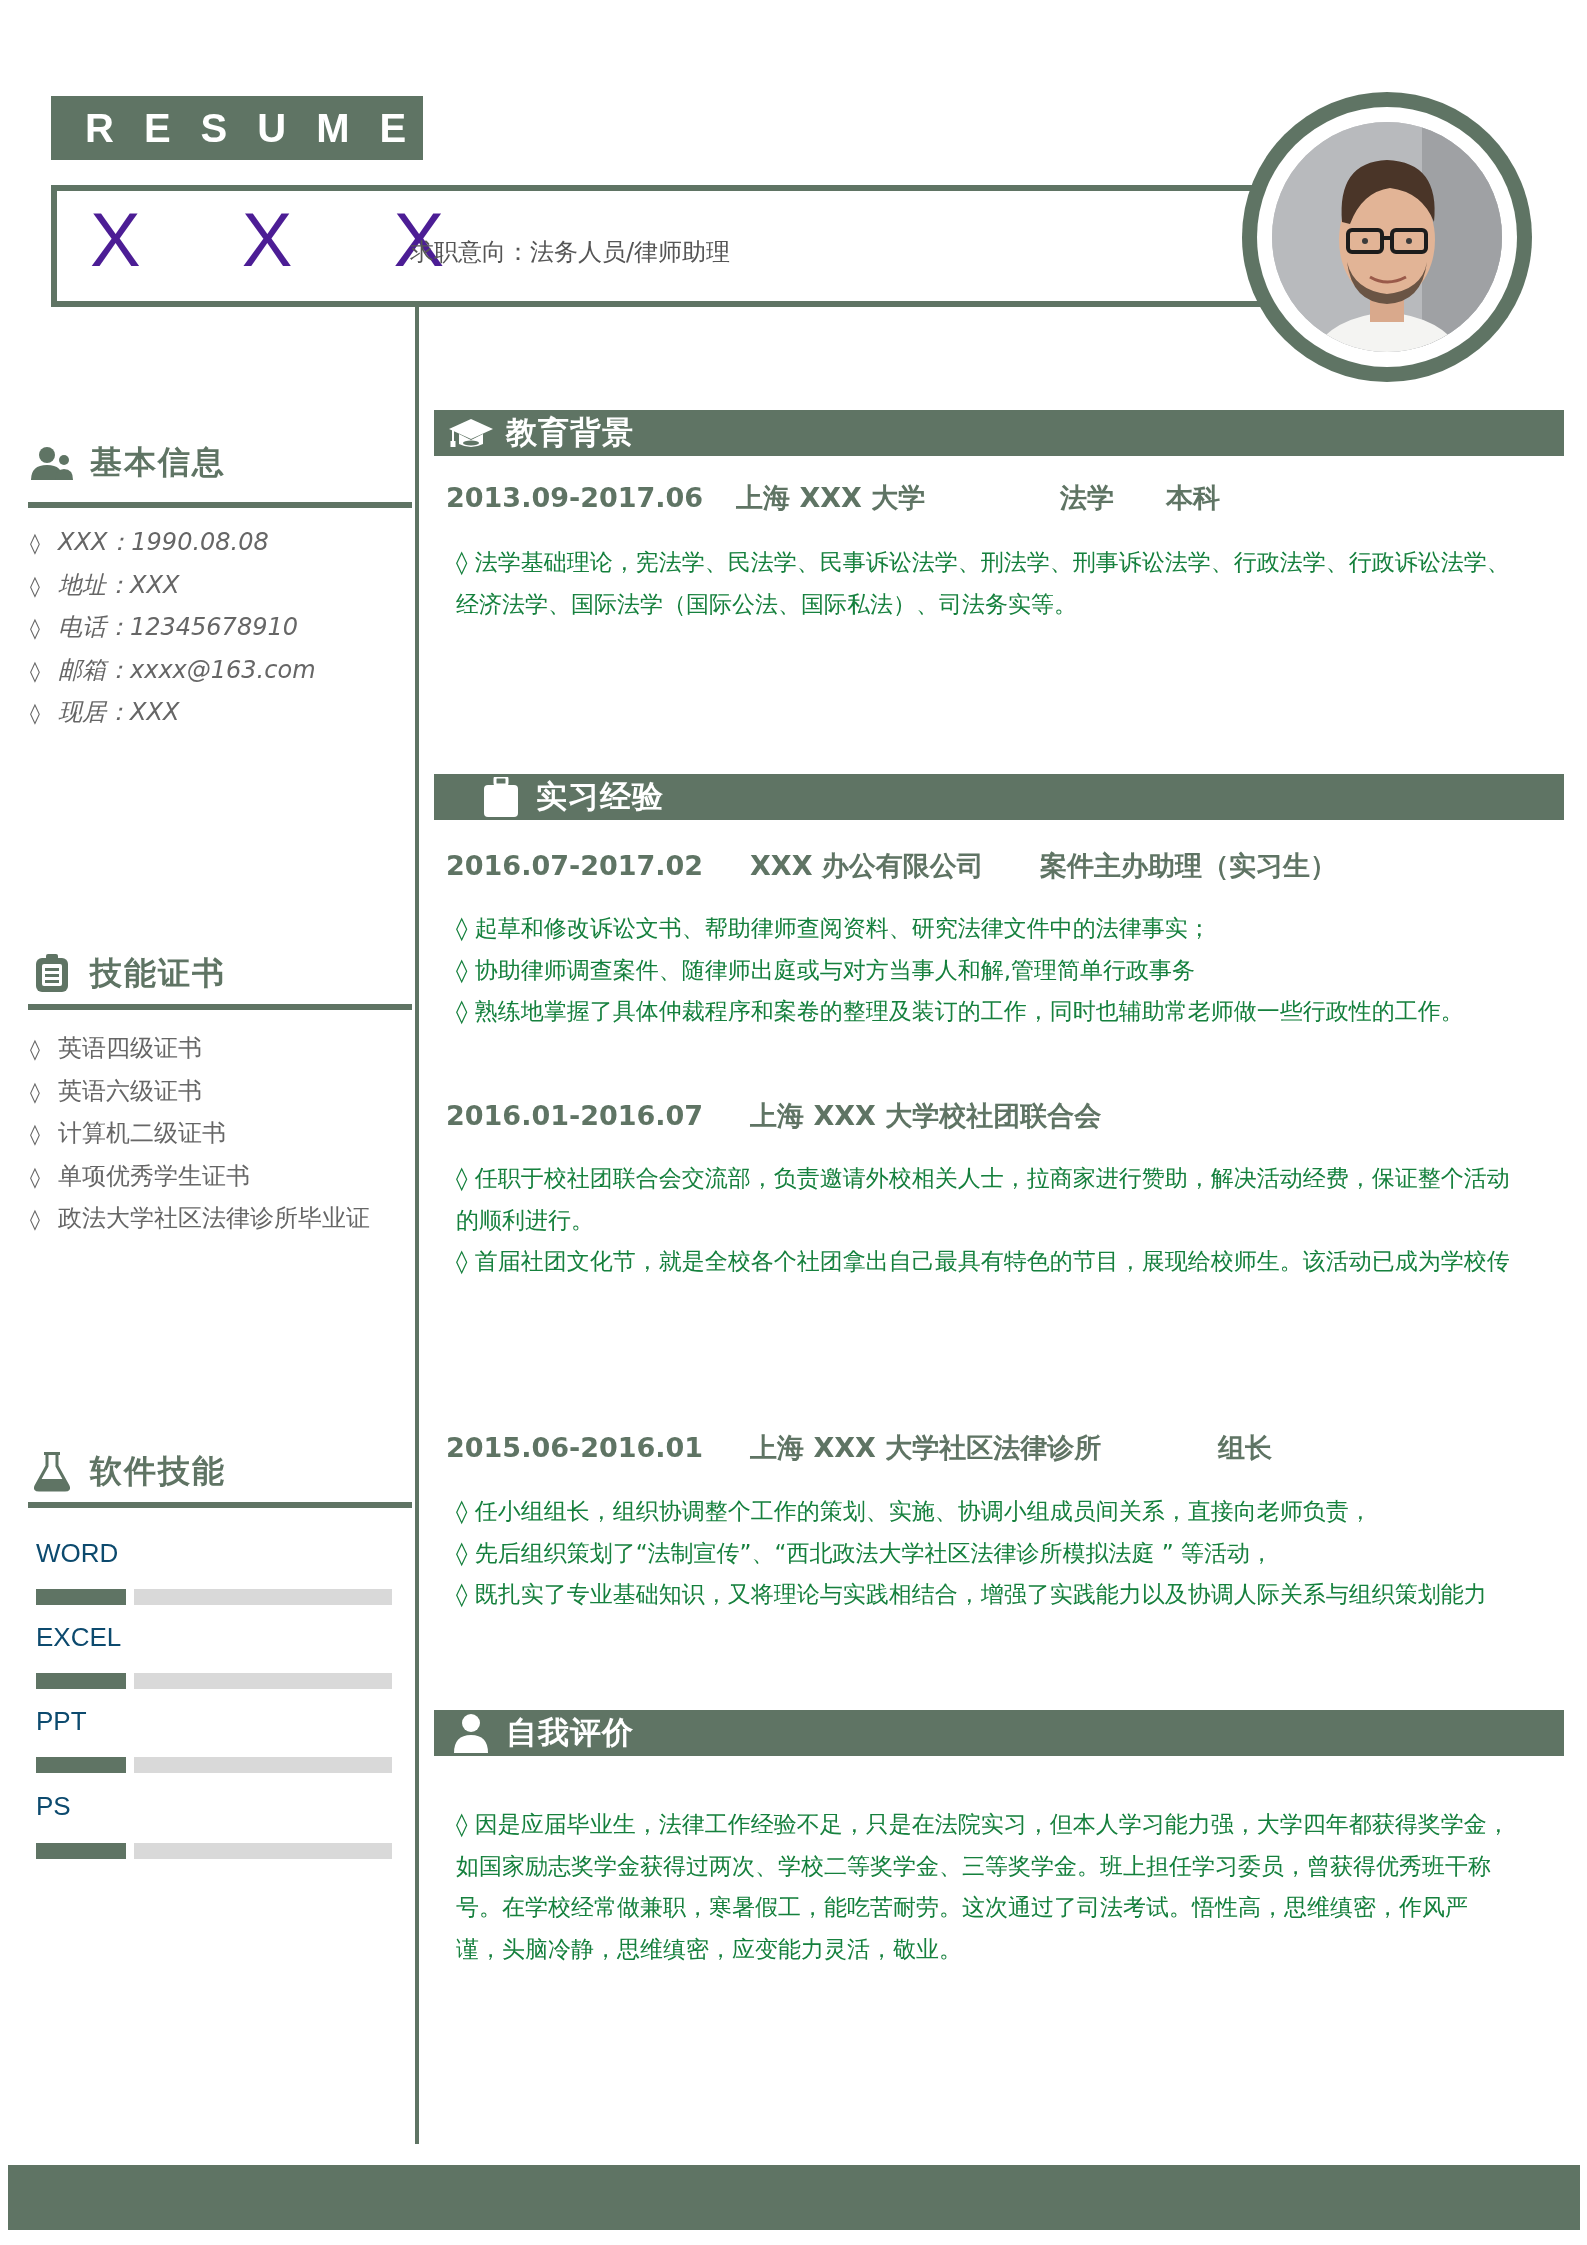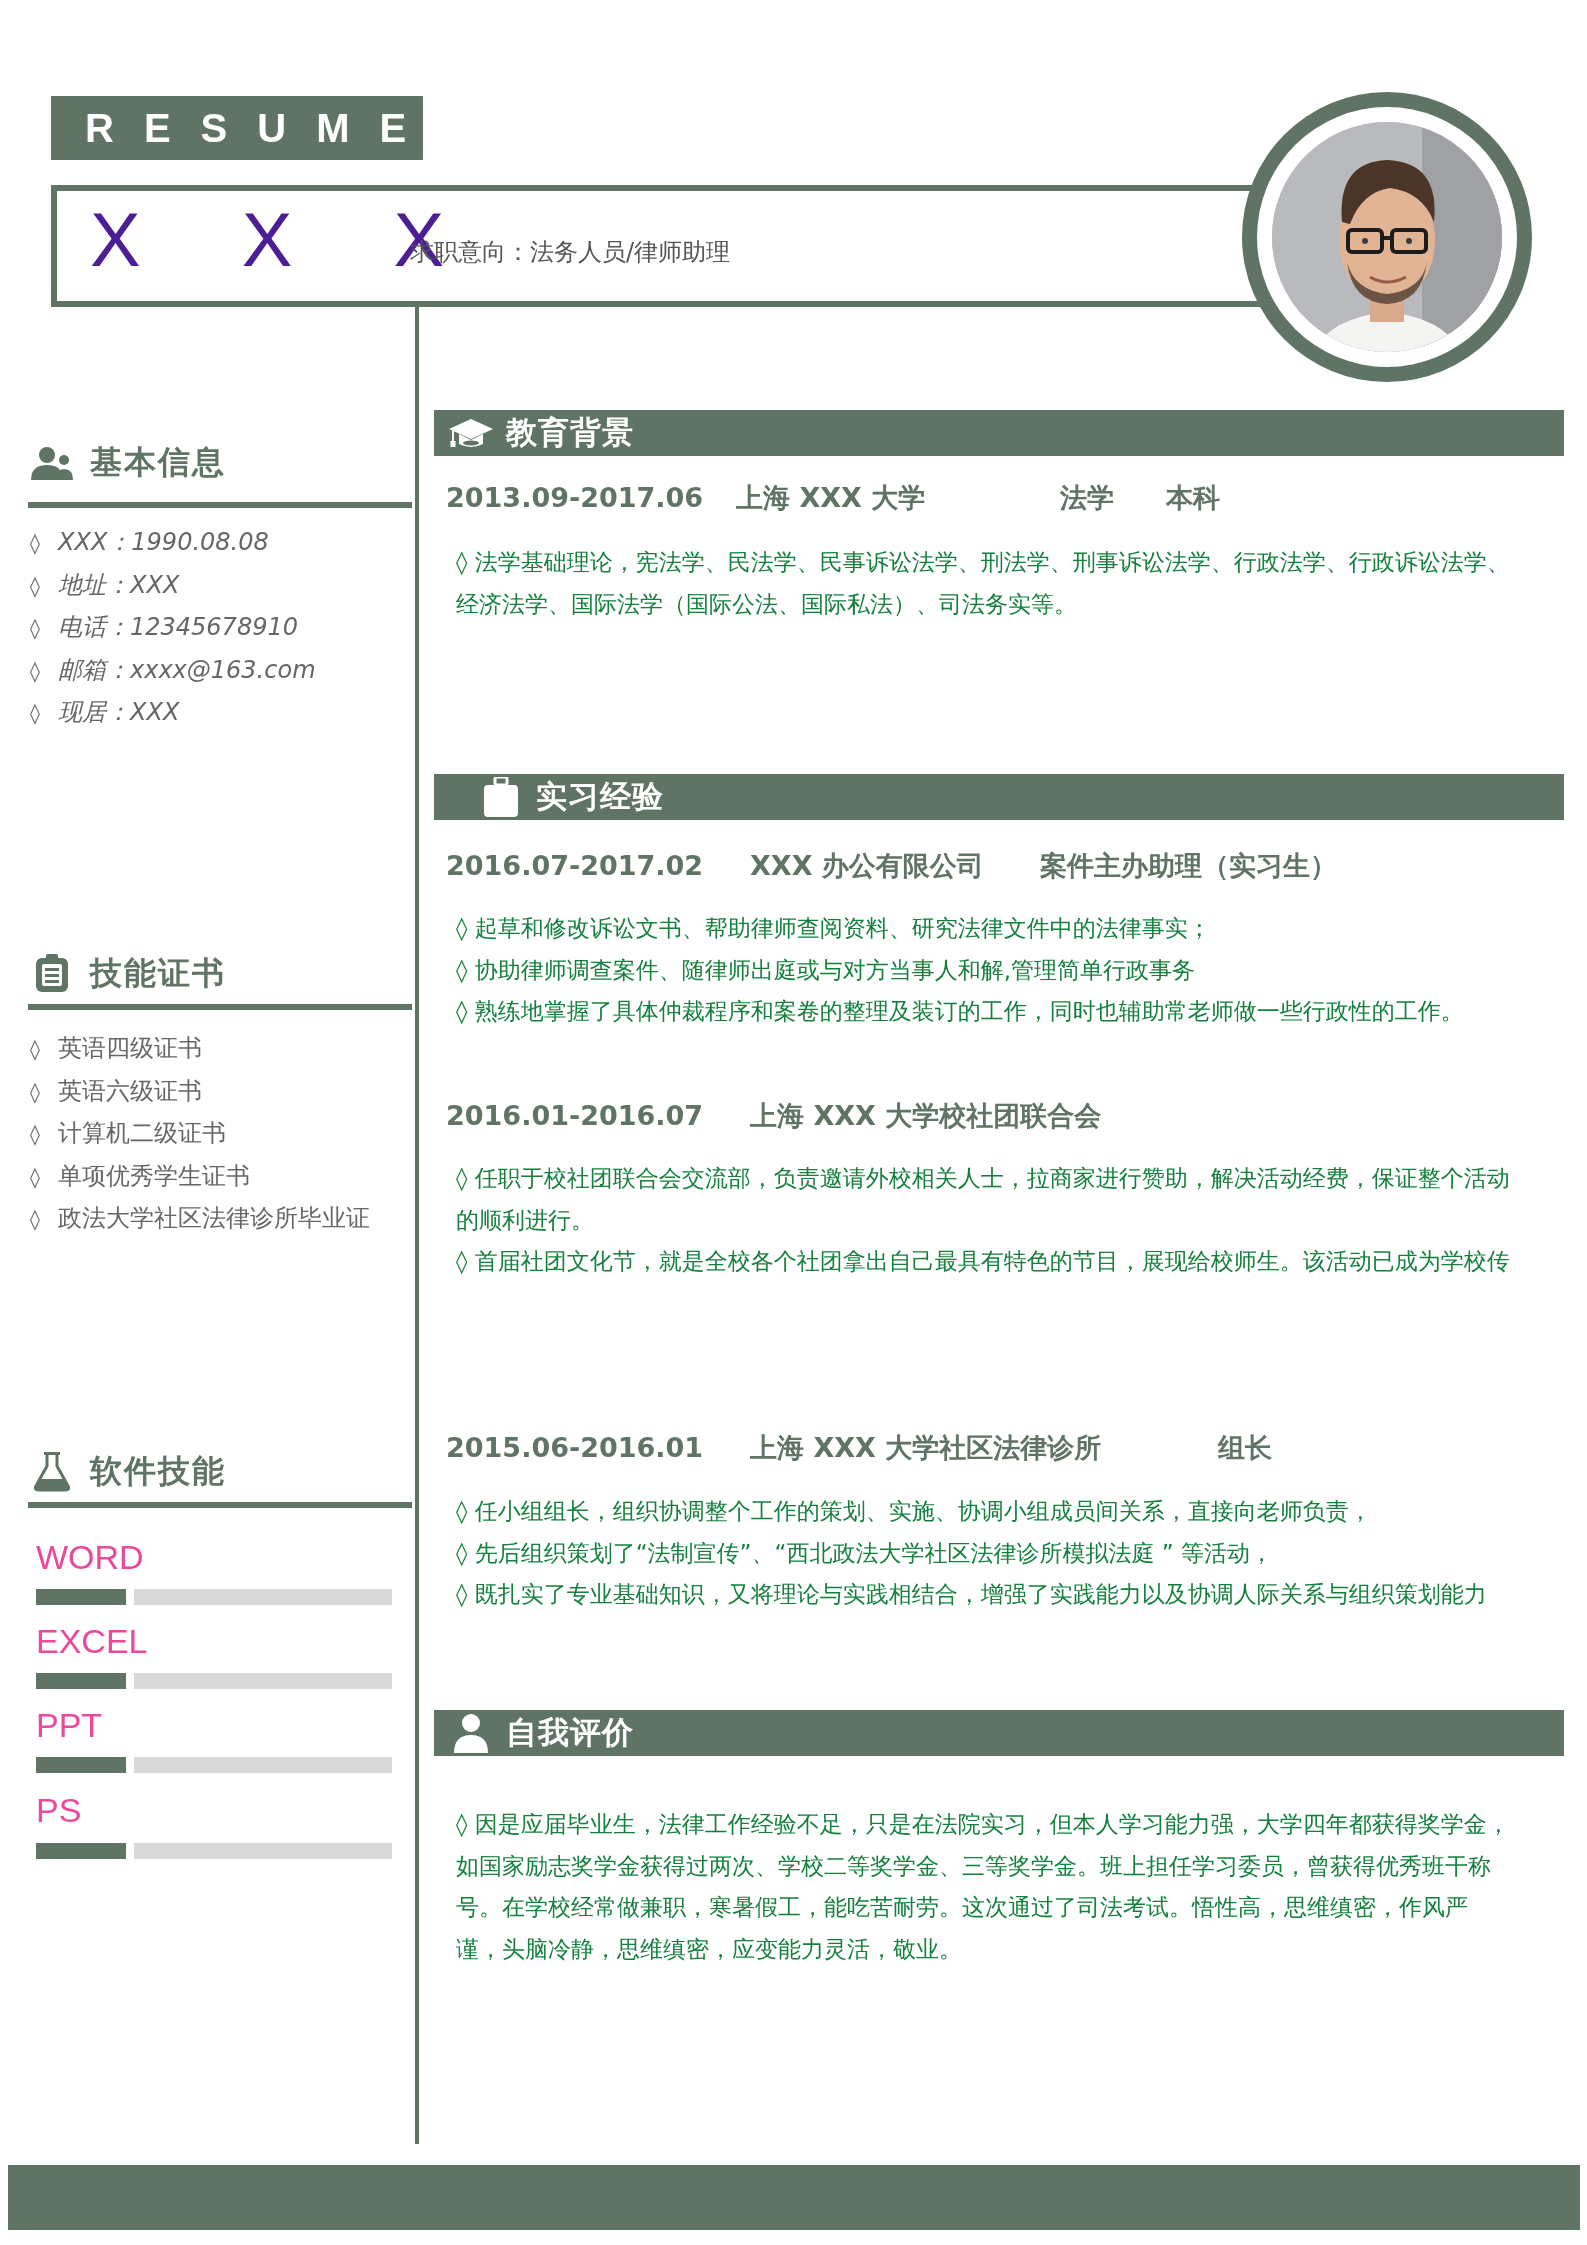--- a/index.html
+++ b/index.html
@@ -30,21 +30,21 @@
   .l-head { left: 30px; height: 50px; display: flex; align-items: center; }
   .l-head .ico { width: 44px; height: 40px; margin-right: 16px; display: flex; align-items: center; justify-content: center; }
   .l-head .ttl { font-size: 32px; font-weight: bold; color: #5f7464; letter-spacing: 2px; }
   .l-rule { left: 28px; width: 384px; height: 6px; background: #5f7464; }
 
   .l-list { left: 30px; }
   .l-list li { list-style: none; font-size: 24px; color: #666; line-height: 41.5px; white-space: nowrap; }
   .l-list li .dia { display: inline-block; width: 28px; color: #666; font-size: 20px; }
 
   
-  .sw-label { left: 36px; font-size: 34px; color: #ec4899; font-family: "Liberation Sans", sans-serif; }
+  .sw-label { left: 36px; font-size: 26px; color: #0c4a6e; font-family: "Liberation Sans", sans-serif; }
   .sw-bar-fill { left: 36px; height: 16px; width: 90px; background: #5f7464; }
   .sw-bar-track { left: 134px; height: 16px; width: 258px; background: #d9d9d9; }
 
   
   .r-head { left: 434px; width: 1130px; height: 46px; background: #5f7464; display: flex; align-items: center; padding-left: 14px; }
   .r-head .ico { width: 46px; height: 40px; display: flex; align-items: center; justify-content: center; margin-right: 12px; }
   .r-head .ttl { font-size: 31px; font-weight: bold; color: #ffffff; letter-spacing: 1px; }
 
   .entry-head { left: 446px; font-size: 27px; font-weight: bold; color: #5f7464; line-height: 36px; white-space: nowrap; }
   .entry-head span { position: absolute; top: 0; white-space: nowrap; }

